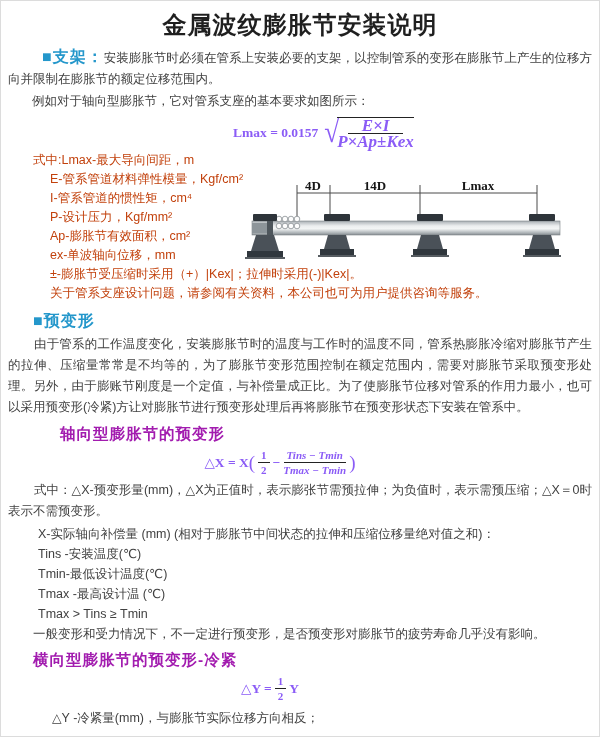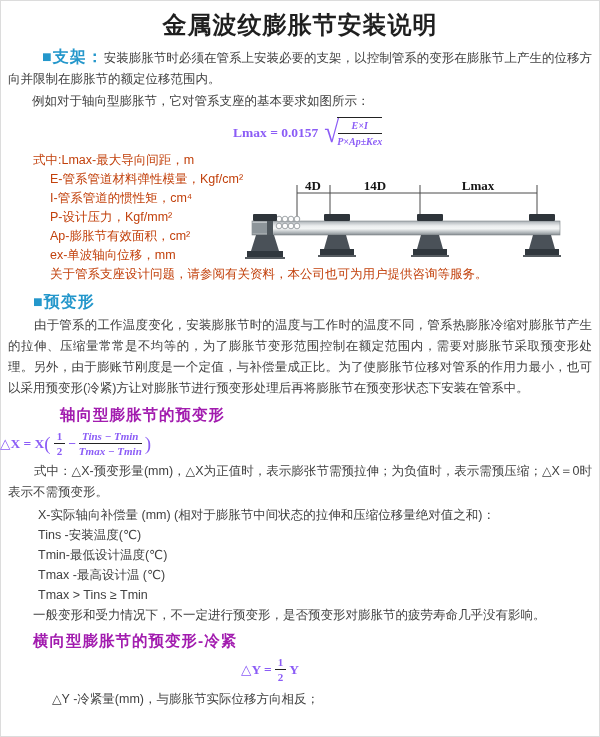--- a/index.html
+++ b/index.html
@@ -24,30 +24,30 @@
   .p2{text-indent:24px;margin-top:1px;}
   
   .formula{
     font-family:"Liberation Serif","DejaVu Serif",serif;font-weight:bold;color:#8b5cf6;
     display:flex;align-items:center;font-size:13.5px;
   }
   .f1{margin:5px 0 3px 233px;}
   .sqrt{font-size:27px;line-height:1;font-weight:400;transform:scaleY(1.12);margin:0 -2px 0 6px;}
   .radicand{
     display:inline-flex;flex-direction:column;align-items:center;
-    border-top:1.5px solid #222;font-style:italic;font-size:10px;line-height:13px;font-weight:bold;
+    border-top:1.5px solid #222;font-style:italic;font-size:17px;line-height:13px;font-weight:bold;
   }
   .radicand .rnum{border-bottom:1px solid #222;padding:1px 14px 1px;}
   .radicand .rden{padding-top:1px;}
   .frac{display:inline-flex;flex-direction:column;align-items:center;font-size:11px;line-height:12px;margin:0 3px;}
   .frac .fnum{border-bottom:1px solid #222;padding:0 3px 1px;}
   .frac .fden{padding-top:1px;}
   .frac.it{font-style:italic;}
   .paren{font-size:19px;font-weight:400;line-height:1;}
-  .f2{justify-content:flex-start;margin:4px 40px 4px 0;}
+  .f2{justify-content:center;margin:4px 40px 4px 0;}
   .f3{justify-content:center;margin:4px 60px 2px 0;}
   
   .def-wrap{position:relative;margin-top:2px;}
   .def-line{font-size:12.5px;line-height:19px;color:#c2410c;white-space:nowrap;}
   .ind0{margin-left:33px;}
   .ind1{margin-left:50px;}
   .diagram{position:absolute;left:237px;top:28px;width:358px;height:100px;}
   
   .sub-line{font-size:12.5px;line-height:20px;color:#414141;margin-left:38px;}
   .wide-para{margin:2px 8px;text-indent:26px;}
@@ -73,20 +73,21 @@
   </span>
 </div>
 
 <div class="def-wrap">
   <div class="def-line ind0">式中:Lmax-最大导向间距，m</div>
   <div class="def-line ind1">E-管系管道材料弹性模量，Kgf/cm²</div>
   <div class="def-line ind1">I-管系管道的惯性矩，cm⁴</div>
   <div class="def-line ind1">P-设计压力，Kgf/mm²</div>
   <div class="def-line ind1">Ap-膨胀节有效面积，cm²</div>
   <div class="def-line ind1">ex-单波轴向位移，mm</div>
+  <div class="def-line ind1">±-膨胀节受压缩时采用（+）|Kex|；拉伸时采用(-)|Kex|。</div>
   <div class="def-line ind1">关于管系支座设计问题，请参阅有关资料，本公司也可为用户提供咨询等服务。</div>
 
   <svg class="diagram" viewBox="0 0 358 100" xmlns="http://www.w3.org/2000/svg">
     <defs>
       <linearGradient id="pipeG" x1="0" y1="0" x2="0" y2="1">
         <stop offset="0" stop-color="#a9afb4"></stop>
         <stop offset="0.35" stop-color="#eceeef"></stop>
         <stop offset="0.55" stop-color="#f3f5f5"></stop>
         <stop offset="0.82" stop-color="#b4babd"></stop>
         <stop offset="1" stop-color="#878e93"></stop>

